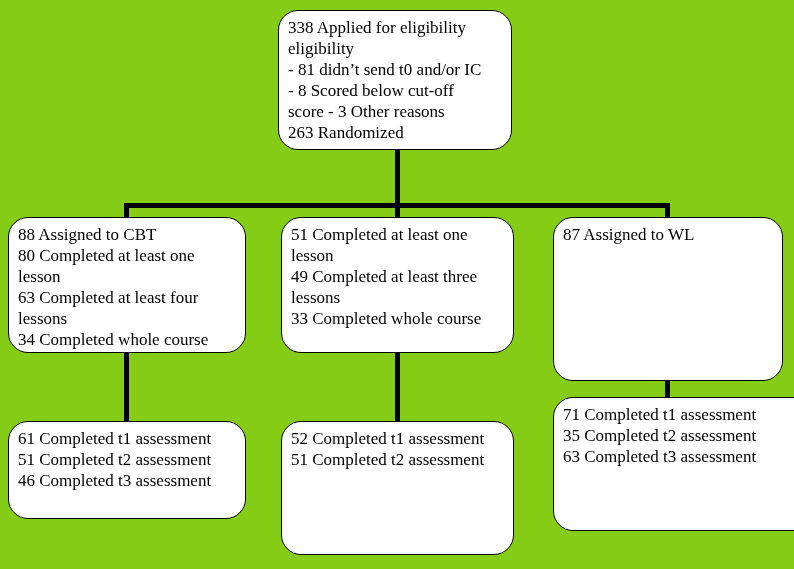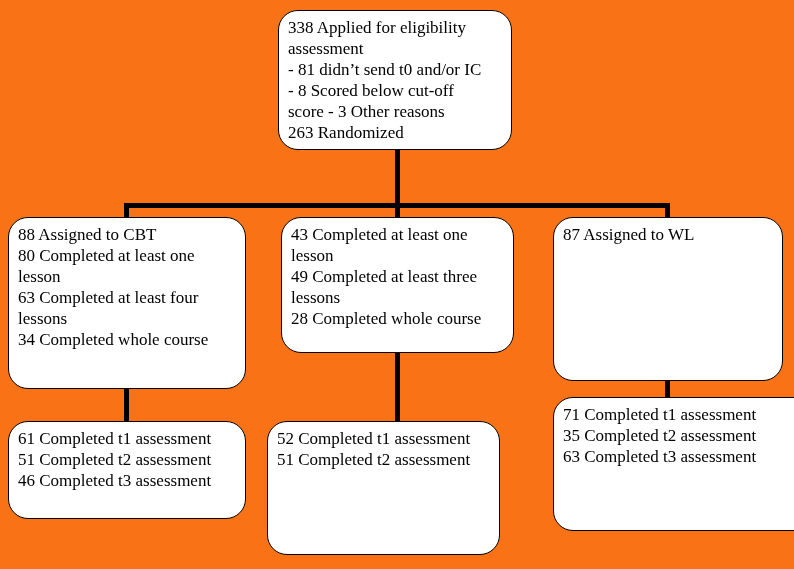--- a/index.html
+++ b/index.html
@@ -4,21 +4,21 @@
 <style>
   html, body {
     margin: 0;
     padding: 0;
     background: #ffffff;
   }
   .canvas {
     position: relative;
     width: 794px;
     height: 569px;
-    background: #f97316;
+    background: #84cc16;
     font-family: "Liberation Serif", "DejaVu Serif", serif;
     color: #000000;
     overflow: hidden;
   }
   .box {
     position: absolute;
     box-sizing: border-box;
     background: #ffffff;
     border: 1.5px solid #000000;
     border-radius: 20px;
@@ -31,25 +31,25 @@
     line-height: 21px;
     white-space: nowrap;
   }
   .connector {
     position: absolute;
     background: #000000;
     z-index: 1;
   }
   
   #box-eligibility     { left: 278px; top: 10px;  width: 234px; height: 140px; }
-  #box-assigned-cbt    { left: 8px;   top: 217px; width: 238px; height: 172px; }
+  #box-assigned-cbt    { left: 8px;   top: 217px; width: 238px; height: 136px; }
   #box-assigned-pst    { left: 281px; top: 217px; width: 233px; height: 136px; }
   #box-assigned-wl     { left: 553px; top: 217px; width: 230px; height: 164px; }
   #box-assessments-cbt { left: 8px;   top: 421px; width: 238px; height: 98px; }
-  #box-assessments-pst { left: 267px; top: 421px; width: 233px; height: 134px; }
+  #box-assessments-pst { left: 281px; top: 421px; width: 233px; height: 134px; }
   #box-assessments-wl  { left: 553px; top: 397px; width: 272px; height: 134px; }
   
   #conn-top-vertical  { left: 395px; top: 150px; width: 5px;   height: 68px; }
   #conn-horizontal    { left: 124px; top: 203px; width: 546px; height: 5px;  }
   #conn-left-drop     { left: 124px; top: 203px; width: 5px;   height: 15px; }
   #conn-right-drop    { left: 665px; top: 203px; width: 5px;   height: 15px; }
   #conn-cbt-vertical  { left: 124px; top: 352px; width: 5px;   height: 70px; }
   #conn-pst-vertical  { left: 395px; top: 352px; width: 5px;   height: 70px; }
   #conn-wl-vertical   { left: 665px; top: 352px; width: 5px;   height: 70px; }
 </style>
@@ -61,42 +61,42 @@
   <div class="connector" id="conn-top-vertical"></div>
   <div class="connector" id="conn-horizontal"></div>
   <div class="connector" id="conn-left-drop"></div>
   <div class="connector" id="conn-right-drop"></div>
   <div class="connector" id="conn-cbt-vertical"></div>
   <div class="connector" id="conn-pst-vertical"></div>
   <div class="connector" id="conn-wl-vertical"></div>
 
   <div class="box" id="box-eligibility">
     <p>338 Applied for eligibility</p>
-    <p>assessment</p>
+    <p>eligibility</p>
     <p>- 81 didn’t send t0 and/or IC</p>
     <p>- 8 Scored below cut-off</p>
     <p>score - 3 Other reasons</p>
     <p>263 Randomized</p>
   </div>
 
   <div class="box" id="box-assigned-cbt">
     <p>88 Assigned to CBT</p>
     <p>80 Completed at least one</p>
     <p>lesson</p>
     <p>63 Completed at least four</p>
     <p>lessons</p>
     <p>34 Completed whole course</p>
   </div>
 
   <div class="box" id="box-assigned-pst">
-    <p>43 Completed at least one</p>
+    <p>51 Completed at least one</p>
     <p>lesson</p>
     <p>49 Completed at least three</p>
     <p>lessons</p>
-    <p>28 Completed whole course</p>
+    <p>33 Completed whole course</p>
   </div>
 
   <div class="box" id="box-assigned-wl">
     <p>87 Assigned to WL</p>
   </div>
 
   <div class="box" id="box-assessments-cbt">
     <p>61 Completed t1 assessment</p>
     <p>51 Completed t2 assessment</p>
     <p>46 Completed t3 assessment</p>

